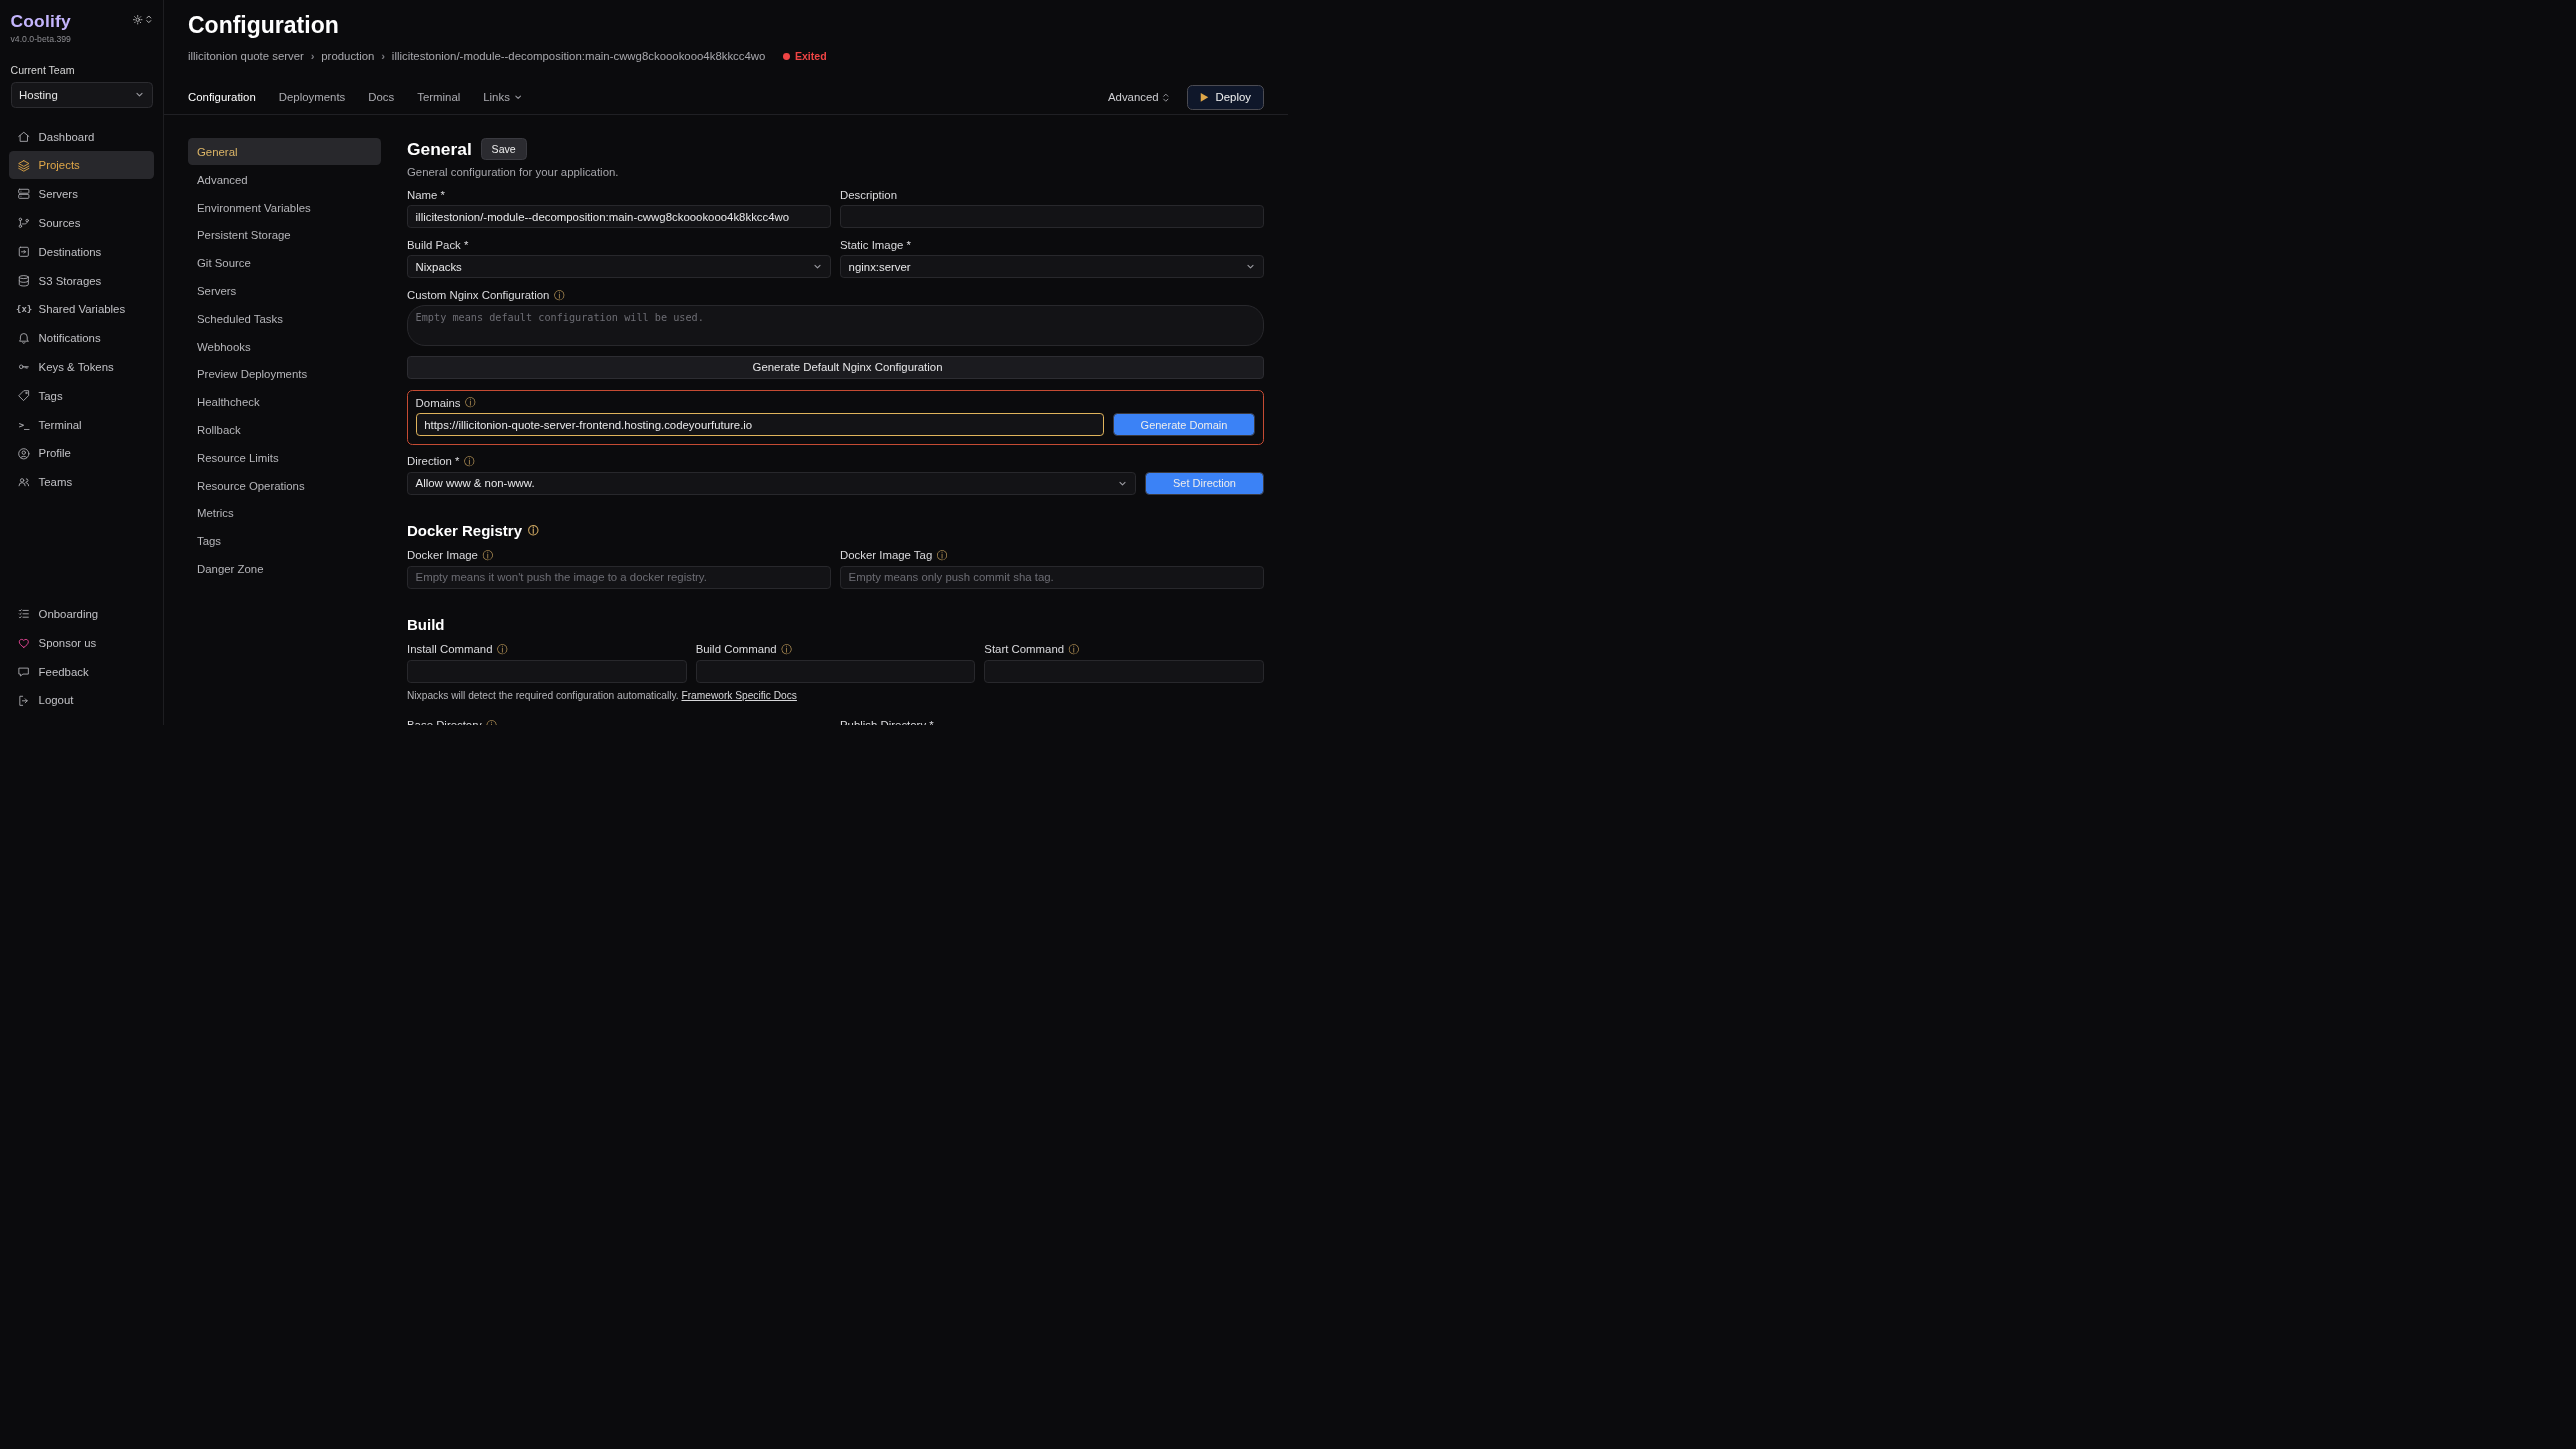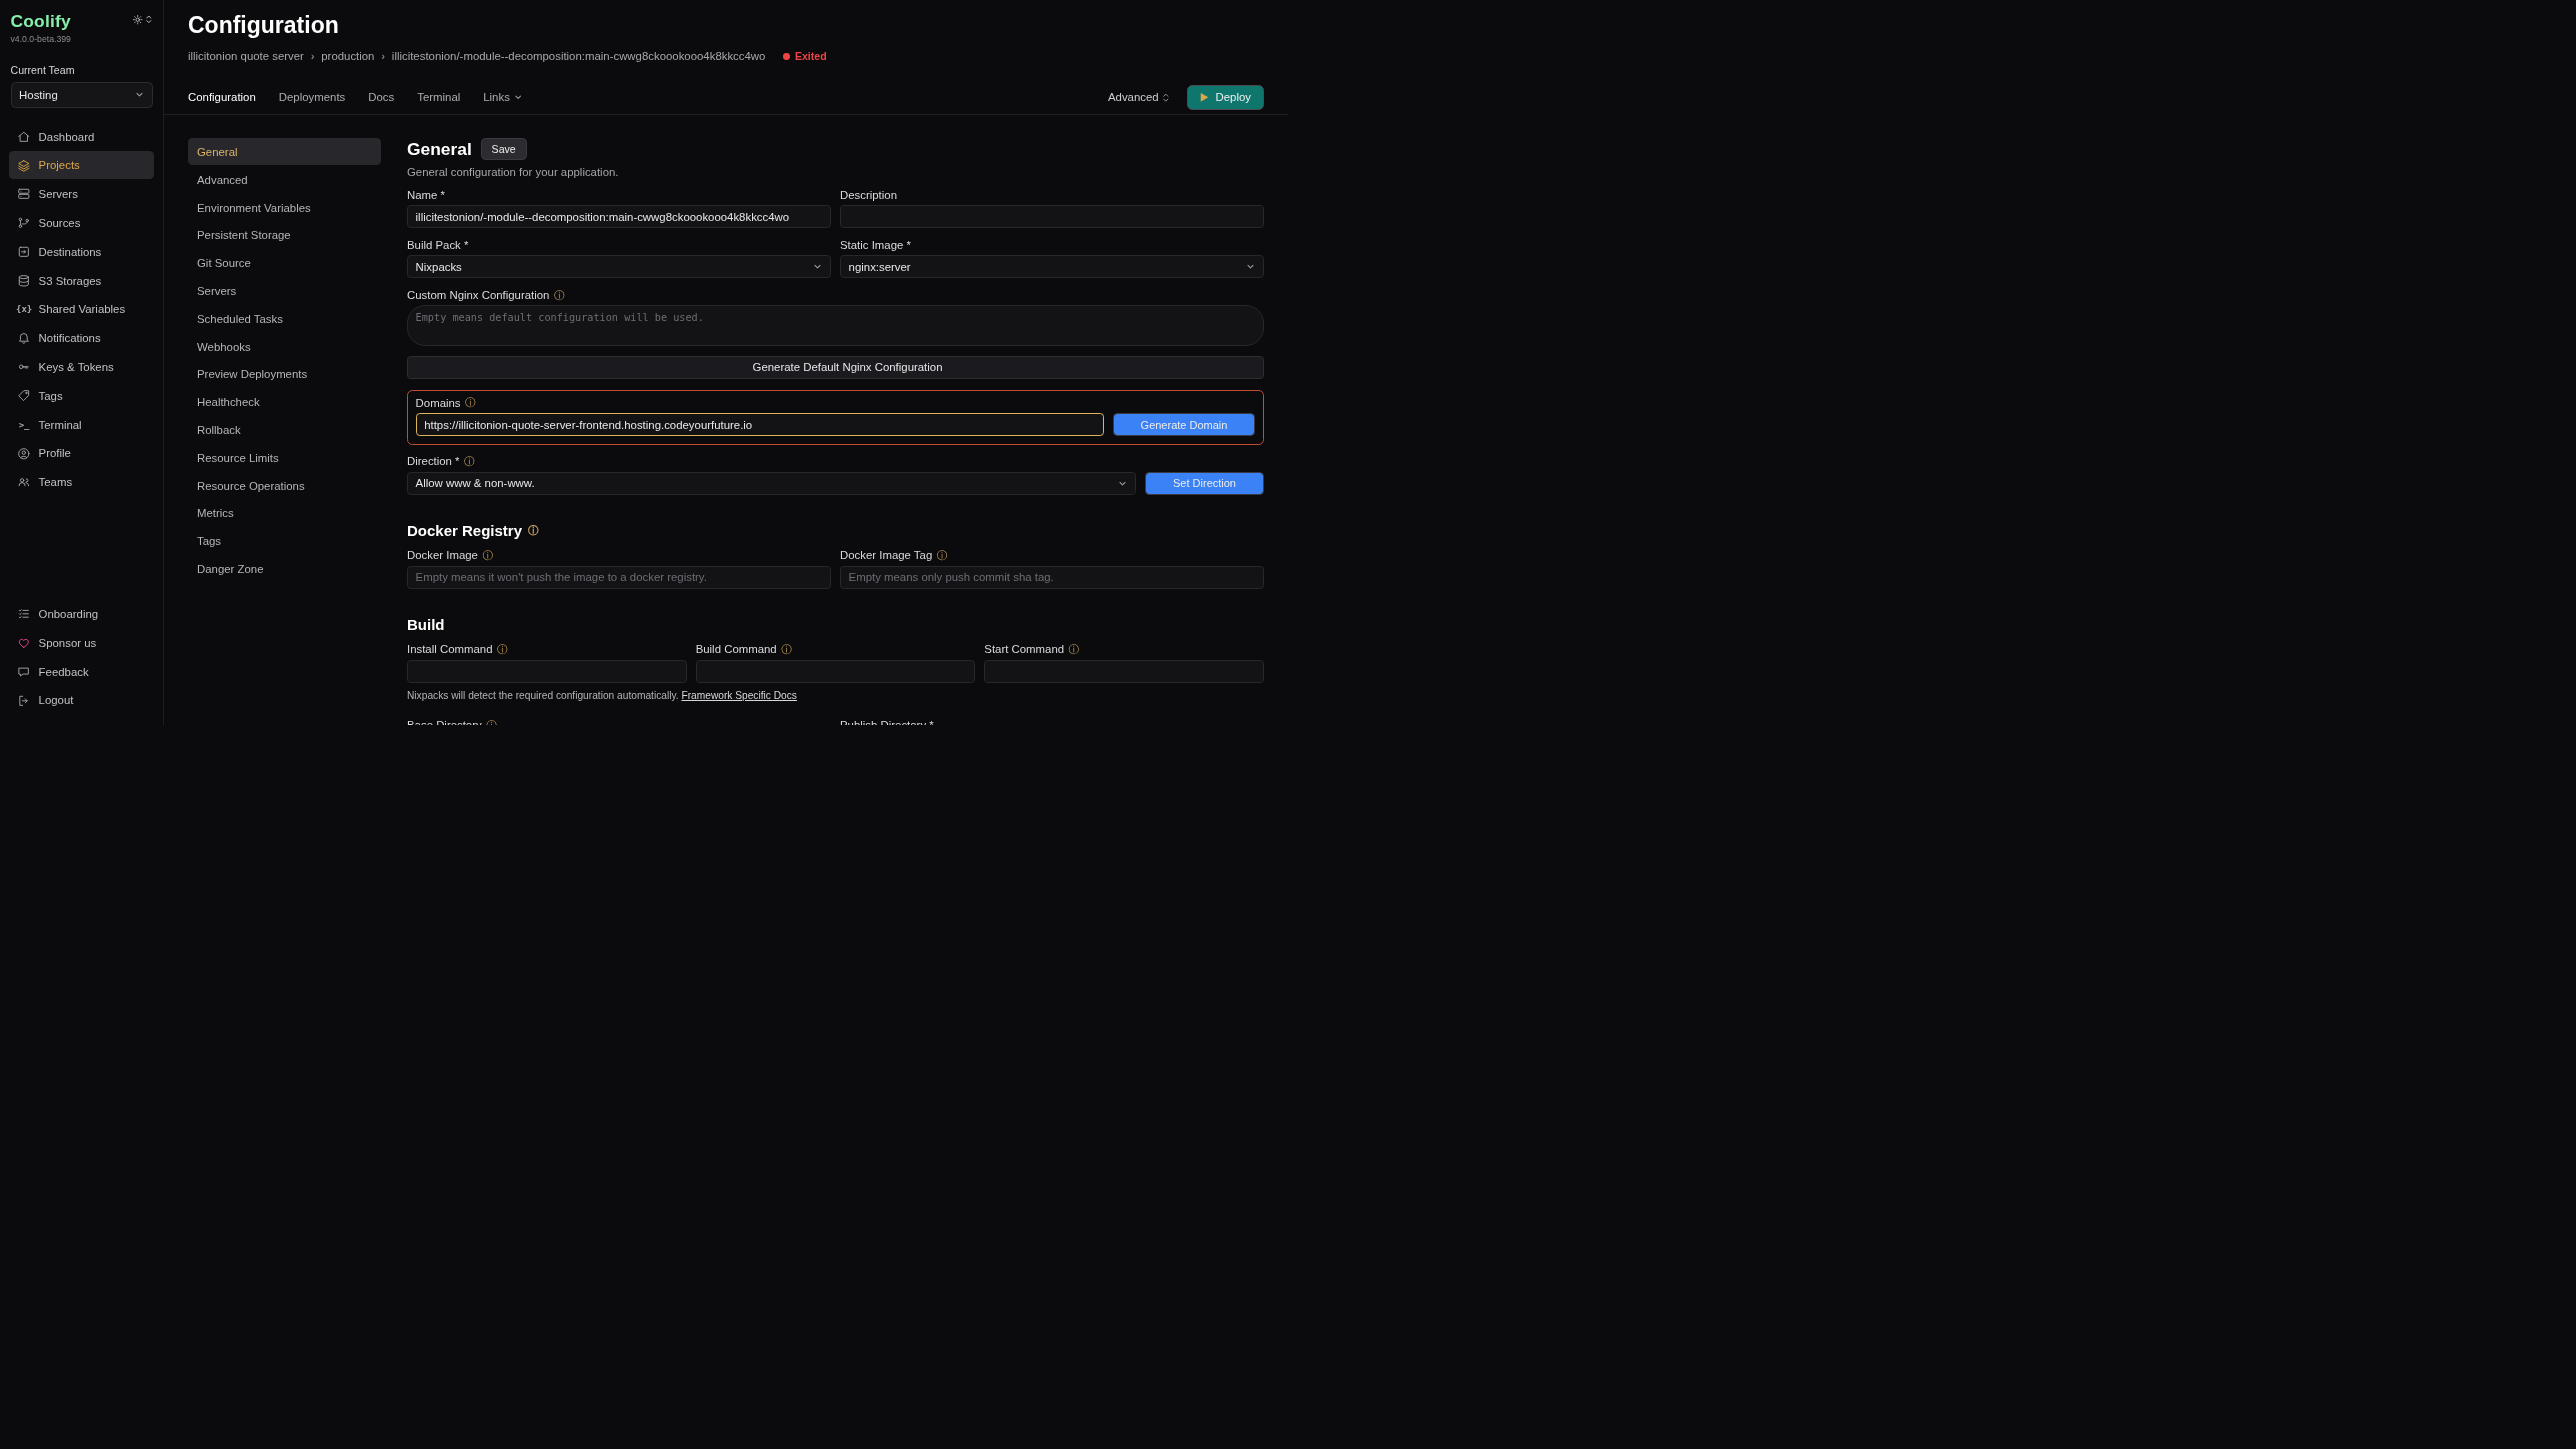--- a/index.html
+++ b/index.html
@@ -16,21 +16,21 @@
   }
   .app{display:flex;height:100%;}
   svg{display:block;}
   .icon{display:inline-flex;align-items:center;justify-content:center;flex:none;color:inherit;}
   .icon svg{width:13.6px;height:13.6px;}
   .icon-text{font-family:"DejaVu Sans Mono",monospace;font-size:9px;font-weight:bold;}
 
   
   .sidebar{width:164px;flex:none;border-right:0.8px solid var(--border2);display:flex;flex-direction:column;padding:10.6px 9px 10.6px;}
   .brand-row{display:flex;align-items:flex-start;justify-content:space-between;padding:0 1.5px;}
-  .brand{font-size:17.4px;font-weight:700;color:#86efac;letter-spacing:0.2px;}
+  .brand{font-size:17.4px;font-weight:700;color:#c4b5fd;letter-spacing:0.2px;}
   .theme-switcher{display:flex;align-items:center;gap:1.5px;color:#cfcfcf;margin-top:3px;cursor:pointer;}
   .theme-switcher svg{width:11.4px;height:11.4px;}
   .theme-switcher .updown svg{width:7.6px;height:10.6px;}
   .version{font-size:8.7px;color:#8d8d92;margin-top:2.3px;padding:0 1.5px;}
   .team{margin-top:19.7px;padding:0 1.5px;}
   .team-label{font-size:10.6px;color:#d6d6d6;display:block;margin-bottom:6px;}
   .select{background:#151518;border:0.8px solid #2c2c30;border-radius:4.5px;height:26px;display:flex;align-items:center;justify-content:space-between;padding:0 7.6px;color:var(--text);cursor:pointer;}
   .select .chev svg{width:9px;height:9px;color:#9a9aa0;}
   .nav{margin-top:15px;display:flex;flex-direction:column;gap:0.8px;}
   .nav-item{display:flex;align-items:center;gap:7px;height:28px;padding:0 7.6px;border-radius:4.5px;color:#c2c2c6;cursor:pointer;}
@@ -51,21 +51,21 @@
   .status-dot{width:6.8px;height:6.8px;border-radius:50%;background:var(--red);}
   .status-text{color:var(--red);font-weight:700;font-size:10.6px;}
 
   .tabbar{display:flex;align-items:center;gap:23px;padding:0 24px;margin-top:18px;height:35px;border-bottom:0.8px solid #202024;}
   .tab{color:#adadb2;cursor:pointer;display:flex;align-items:center;gap:4.5px;}
   .tab.active{color:#fff;}
   .tab .chev svg{width:8.3px;height:8.3px;color:#9a9aa0;}
   .tab-right{margin-left:auto;display:flex;align-items:center;gap:16.7px;}
   .advanced-toggle{display:flex;align-items:center;gap:3.8px;color:#cfcfd3;cursor:pointer;}
   .advanced-toggle svg{width:7.6px;height:11.4px;color:#9a9aa0;}
-  .deploy-btn{display:flex;align-items:center;gap:6.8px;background:#0f766e;border:0.8px solid #4b4b52;border-radius:5.3px;padding:5.3px 12px;color:#f1f1f1;font-size:11.4px;cursor:pointer;}
+  .deploy-btn{display:flex;align-items:center;gap:6.8px;background:#0f172a;border:0.8px solid #4b4b52;border-radius:5.3px;padding:5.3px 12px;color:#f1f1f1;font-size:11.4px;cursor:pointer;}
   .deploy-btn svg{width:9px;height:10.6px;}
 
   .content{display:flex;gap:26px;padding:23px 24px 0 24px;flex:1;min-height:0;}
   .subnav{width:193px;flex:none;display:flex;flex-direction:column;gap:0.8px;}
   .subnav-item{height:27px;display:flex;align-items:center;padding:0 9px;border-radius:4.5px;color:#b6b6ba;cursor:pointer;}
   .subnav-item.active{background:#28282c;color:#dcb567;}
 
   .form{flex:1;min-width:0;}
   .section-head{display:flex;align-items:center;gap:9px;}
   .section-title{font-size:17.4px;font-weight:700;color:#fff;margin:0;display:flex;align-items:center;gap:6px;}

